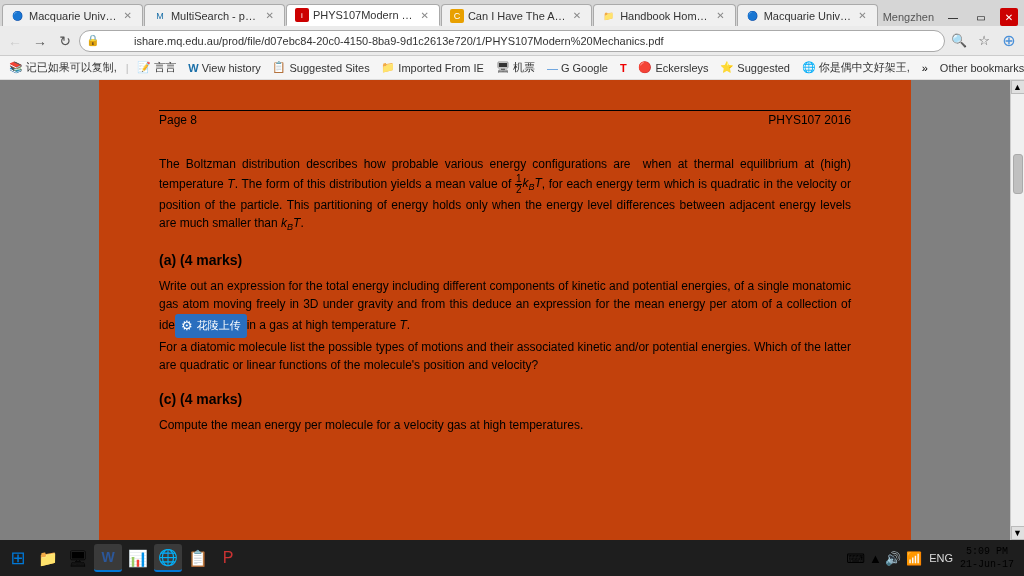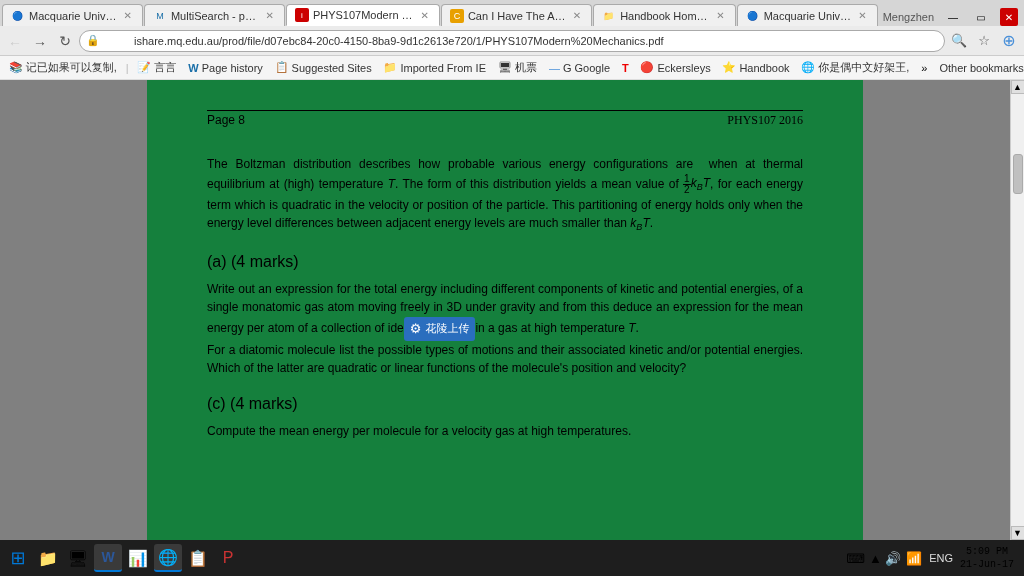--- a/index.html
+++ b/index.html
@@ -36,29 +36,29 @@
     .content-area { flex: 1; display: flex; overflow: hidden; }
 
     
     .scrollbar { width: 14px; background: #f0f0f0; border-left: 1px solid #ccc; display: flex; flex-direction: column; align-items: center; }
     .scroll-btn { width: 14px; height: 14px; background: #e0e0e0; border: 1px solid #bbb; display: flex; align-items: center; justify-content: center; font-size: 9px; cursor: pointer; }
     .scroll-track { flex: 1; width: 100%; background: #f0f0f0; position: relative; }
     .scroll-thumb { width: 10px; height: 40px; background: #c0c0c0; border: 1px solid #aaa; border-radius: 3px; position: absolute; top: 60px; left: 2px; }
 
     
     .page-content { flex: 1; background: #808080; display: flex; justify-content: center; overflow: hidden; padding: 0; }
-    .paper { background: #15803d; width: 716px; padding: 30px 60px 30px 60px; font-size: 12px; line-height: 1.5; color: #000; overflow: hidden; }
+    .paper { background: #c2410c; width: 812px; padding: 30px 60px 30px 60px; font-size: 12px; line-height: 1.5; color: #000; overflow: hidden; }
 
     .page-header { display: flex; justify-content: space-between; align-items: center; margin-bottom: 20px; padding-bottom: 6px; border-top: 1px solid #000; border-bottom: none; }
     .page-num { font-size: 12px; }
-    .page-course { font-size: 12px; font-family: Liberation Serif, serif; }
+    .page-course { font-size: 12px; }
 
     .section-title { font-weight: bold; font-size: 13px; margin-bottom: 12px; }
     .para { text-align: justify; margin-bottom: 8px; font-size: 12px; line-height: 1.55; }
-    .sub-section { font-weight: normal; margin-top: 14px; margin-bottom: 6px; font-size: 16px; }
+    .sub-section { font-weight: bold; margin-top: 14px; margin-bottom: 6px; font-size: 14px; }
     .sub-content { text-align: justify; font-size: 12px; line-height: 1.55; }
 
     
     .math { font-style: italic; }
     .frac { display: inline-flex; flex-direction: column; align-items: center; vertical-align: middle; font-size: 10px; line-height: 1; }
     .frac .num { border-bottom: 1px solid #000; padding: 0 1px; }
     .frac .den { padding: 0 1px; }
 
     
     .tooltip-popup { display: inline-flex; align-items: center; gap: 4px; background: #2a6ebe; color: white; border-radius: 3px; padding: 2px 6px; font-size: 11px; vertical-align: middle; cursor: pointer; }
@@ -141,21 +141,21 @@
       <span>📚</span>
       <span>记已如果可以复制,</span>
     </div>
     <span class="bm-sep">|</span>
     <div class="bm-item">
       <span>📝</span>
       <span>言言</span>
     </div>
     <div class="bm-item">
       <span style="font-weight:bold;color:#1a6fa8;">W</span>
-      <span>Page history</span>
+      <span>View history</span>
     </div>
     <div class="bm-item">
       <span>📋</span>
       <span>Suggested Sites</span>
     </div>
     <div class="bm-item">
       <span>📁</span>
       <span>Imported From IE</span>
     </div>
     <div class="bm-item">
@@ -168,21 +168,21 @@
     </div>
     <div class="bm-item">
       <span style="font-weight:bold;color:#e00;">T</span>
     </div>
     <div class="bm-item">
       <span style="color:#c00;">🔴</span>
       <span>Eckersleys</span>
     </div>
     <div class="bm-item">
       <span>⭐</span>
-      <span>Handbook</span>
+      <span>Suggested</span>
     </div>
     <div class="bm-item">
       <span>🌐</span>
       <span>你是偶中文好架王,</span>
     </div>
     <span class="bm-more">»</span>
     <div class="bm-item">
       <span>Other bookmarks</span>
     </div>
   </div>

